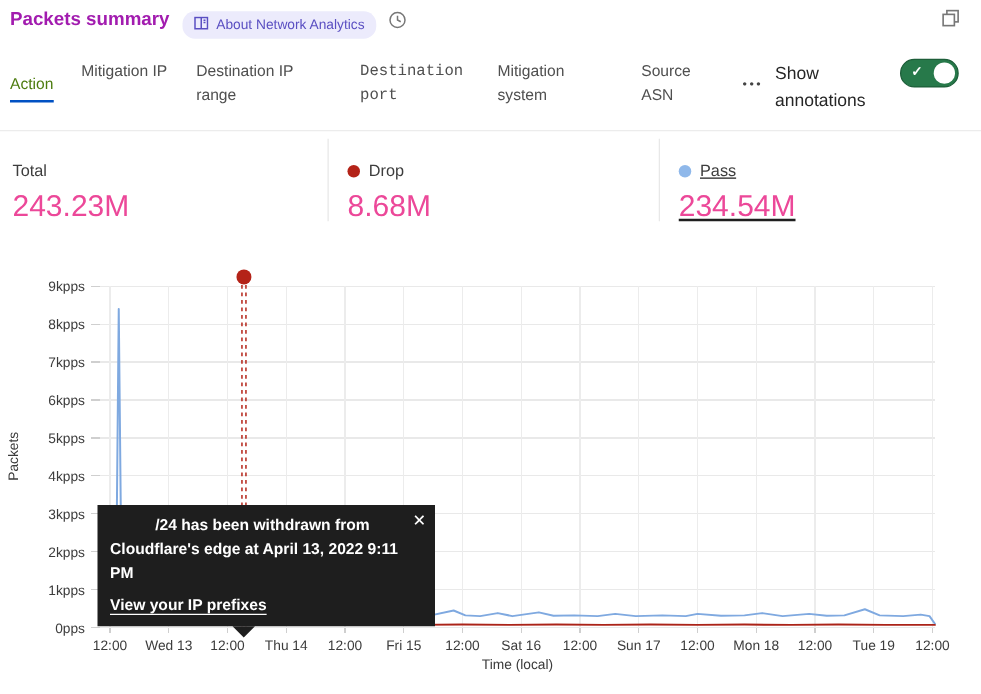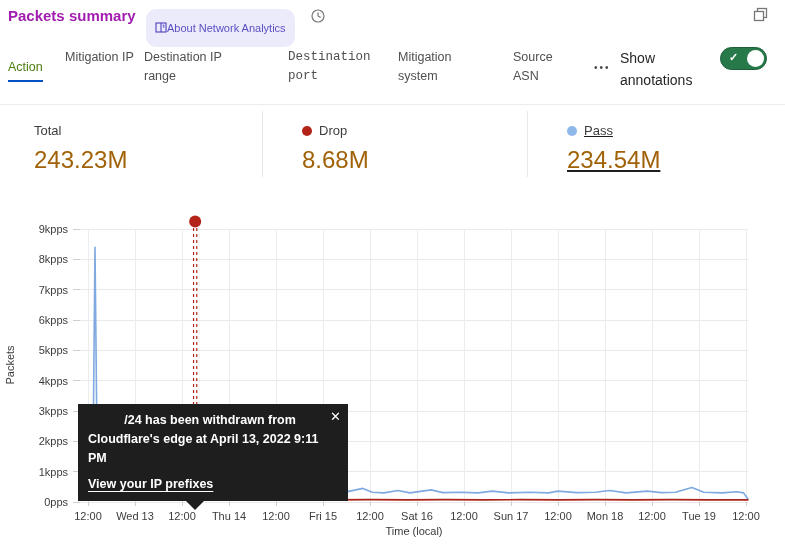--- a/index.html
+++ b/index.html
@@ -1,45 +1,45 @@
 <!DOCTYPE html>
 <html><head>
 <meta charset="utf-8">
 <style>
   html,body{margin:0;padding:0;background:#fff;}
   body{font-family:"Liberation Sans",sans-serif;color:#1f1f1f;}
   .app{position:relative;width:785px;height:555px;background:#fff;overflow:hidden;}
 
   
   .title{position:absolute;left:8px;top:7px;font-size:15px;font-weight:700;color:#a21caf;}
-  .badge{position:absolute;left:146px;top:9px;height:14px;display:flex;align-items:center;gap:0;
-         padding:12px 9px;border-radius:10px;background:#ecebfc;color:#5a4fc2;font-size:11px;cursor:pointer;}
+  .badge{position:absolute;left:146px;top:9px;height:14px;display:flex;align-items:center;gap:6px;
+         padding:4px 9px;border-radius:10px;background:#ecebfc;color:#5a4fc2;font-size:11px;cursor:pointer;}
   .clock-btn{position:absolute;left:310px;top:8px;width:16px;height:16px;cursor:pointer;}
   .restore-btn{position:absolute;right:16px;top:7px;width:16px;height:16px;cursor:pointer;}
 
   
   .tabs{position:absolute;left:0;top:46px;width:785px;height:52px;}
   .tab{position:absolute;top:2px;font-size:12.5px;line-height:1.55;color:#4f4f4f;cursor:pointer;}
   .tab.active{top:12px;color:#4d7c0f;border-bottom:2px solid #0051c3;padding-bottom:3px;}
   .tab.w72{width:72px;} .tab.w90{width:90px;} .tab.w80{width:80px;font-family:Liberation Mono, monospace;} .tab.w76{width:76px;} .tab.w50{width:50px;}
   .more-btn{position:absolute;left:594px;top:16px;font-size:10px;letter-spacing:2px;color:#444;cursor:pointer;}
   .annot-label{position:absolute;left:620px;top:2px;width:80px;font-size:14px;line-height:1.55;color:#262626;}
   .toggle{position:absolute;left:720px;top:1px;width:47px;height:23px;border-radius:12px;
           background:#27794a;border:1px solid #1d5e39;cursor:pointer;box-sizing:border-box;}
   .toggle .knob{position:absolute;right:2px;top:2px;width:17px;height:17px;border-radius:50%;background:#fff;}
   .toggle .check{position:absolute;left:8px;top:3px;color:#fff;font-size:11px;font-weight:700;}
 
   
   .stats{position:absolute;left:0;top:104px;width:785px;height:80px;border-top:1px solid #ececec;}
-  .stat{position:absolute;top:18px;margin-left:24px;}
+  .stat{position:absolute;top:24px;}
   .stat.s0{left:10px;} .stat.s1{left:278px;} .stat.s2{left:543px;text-decoration:underline;}
   .stat-label{display:flex;align-items:center;gap:7px;font-size:13px;color:#3d3d3d;}
   .dot{width:10px;height:10px;border-radius:50%;}
   .dot-drop{background:#b42318;} .dot-pass{background:#8fb8ea;}
-  .stat-value{margin-top:8px;font-size:24px;font-weight:500;color:#a16207;}
+  .stat-value{margin-top:8px;font-size:24px;font-weight:500;color:#ec4899;}
   .vdiv{position:absolute;top:6px;width:1px;height:66px;background:#e8e8e8;}
   .vdiv.d1{left:262px;} .vdiv.d2{left:527px;}
 
   
   .chart{position:absolute;left:0;top:215px;width:785px;height:340px;}
   .chart svg{position:absolute;left:0;top:0;}
 
   
   .tooltip{position:absolute;left:78px;top:189px;width:250px;background:#1e1e1e;color:#fff;
            padding:7px 10px 7px 10px;font-size:12.5px;font-weight:600;line-height:1.5;z-index:5;}
@@ -79,21 +79,21 @@
         <g fill="none" stroke="#777" stroke-width="1.3">
           <rect x="4.5" y="1.5" width="9" height="9"></rect>
           <rect x="1.5" y="4.5" width="9" height="9" fill="#fff"></rect>
         </g>
       </svg>
   </div>
 
   <div class="tabs">
     <span class="tab active" style="left:8px">Action</span>
     <span class="tab w72" style="left:65px">Mitigation IP</span>
-    <span class="tab w90" style="left:144px">Destination IP range</span>
+    <span class="tab w90" style="left:157px">Destination IP range</span>
     <span class="tab w80" style="left:288px">Destination port</span>
     <span class="tab w76" style="left:398px">Mitigation system</span>
     <span class="tab w50" style="left:513px">Source ASN</span>
     <span class="more-btn">•••</span>
     <span class="annot-label">Show annotations</span>
     <span class="toggle">
       <span class="check">✓</span>
       <span class="knob"></span>
     </span>
   </div>

